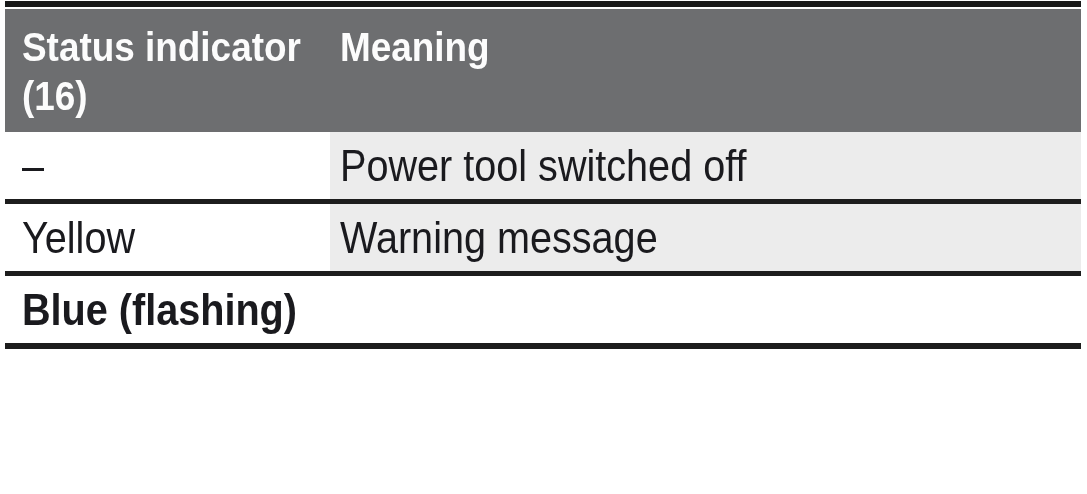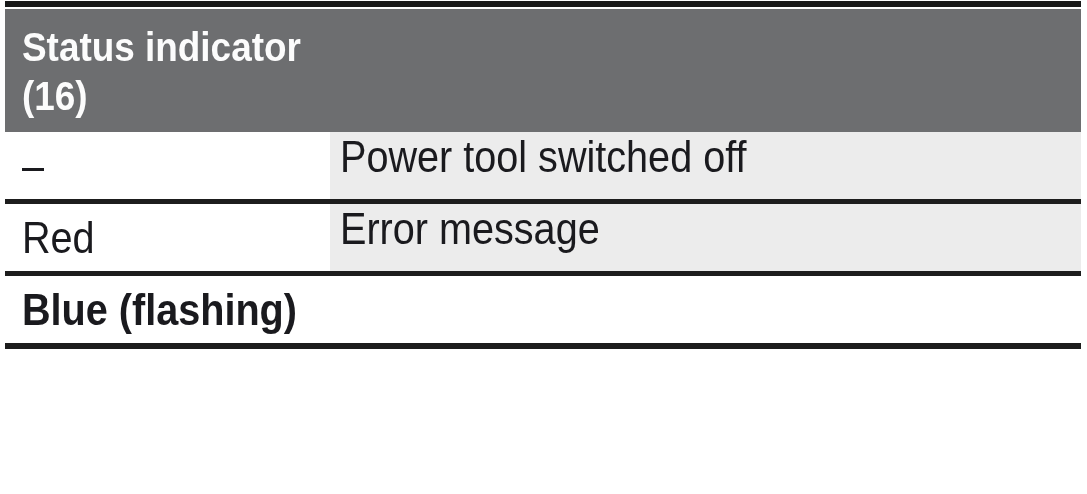--- a/index.html
+++ b/index.html
@@ -65,20 +65,21 @@
     font-weight: bold;
   }
   .row .col1 {
     background: #ffffff;
     display: flex;
     align-items: center;
   }
   .row .col2 {
     background: #ececec;
     display: flex;
+    align-items: center;
   }
   
   .cond {
     display: inline-block;
     transform: scaleX(0.9);
     transform-origin: 0 50%;
     white-space: nowrap;
   }
   .header-cell .cond {
     display: block;
@@ -90,41 +91,44 @@
 <div class="page">
   <div class="status-table">
 
     <div class="topbar"></div>
 
     <div class="header-row">
       <div class="col1 header-cell">
         <span class="cond">Status indicator</span>
         <span class="cond">(16)</span>
       </div>
+      <div class="col2 header-cell">
+        <span class="cond">Meaning</span>
+      </div>
     </div>
 
     <div class="row">
       <div class="col1">
         <span class="cond">–</span>
       </div>
       <div class="col2">
         <span class="cond">Power tool switched off</span>
       </div>
     </div>
 
 
-
     <div class="row">
       <div class="col1">
-        <span class="cond">Red</span>
+        <span class="cond">Yellow</span>
       </div>
       <div class="col2">
-        <span class="cond">Error message</span>
+        <span class="cond">Warning message</span>
       </div>
     </div>
+
 
     <div class="row">
       <div class="col1">
         <span class="cond">Blue (flashing)</span>
       </div>
     </div>
 
   </div>
 </div>
 

